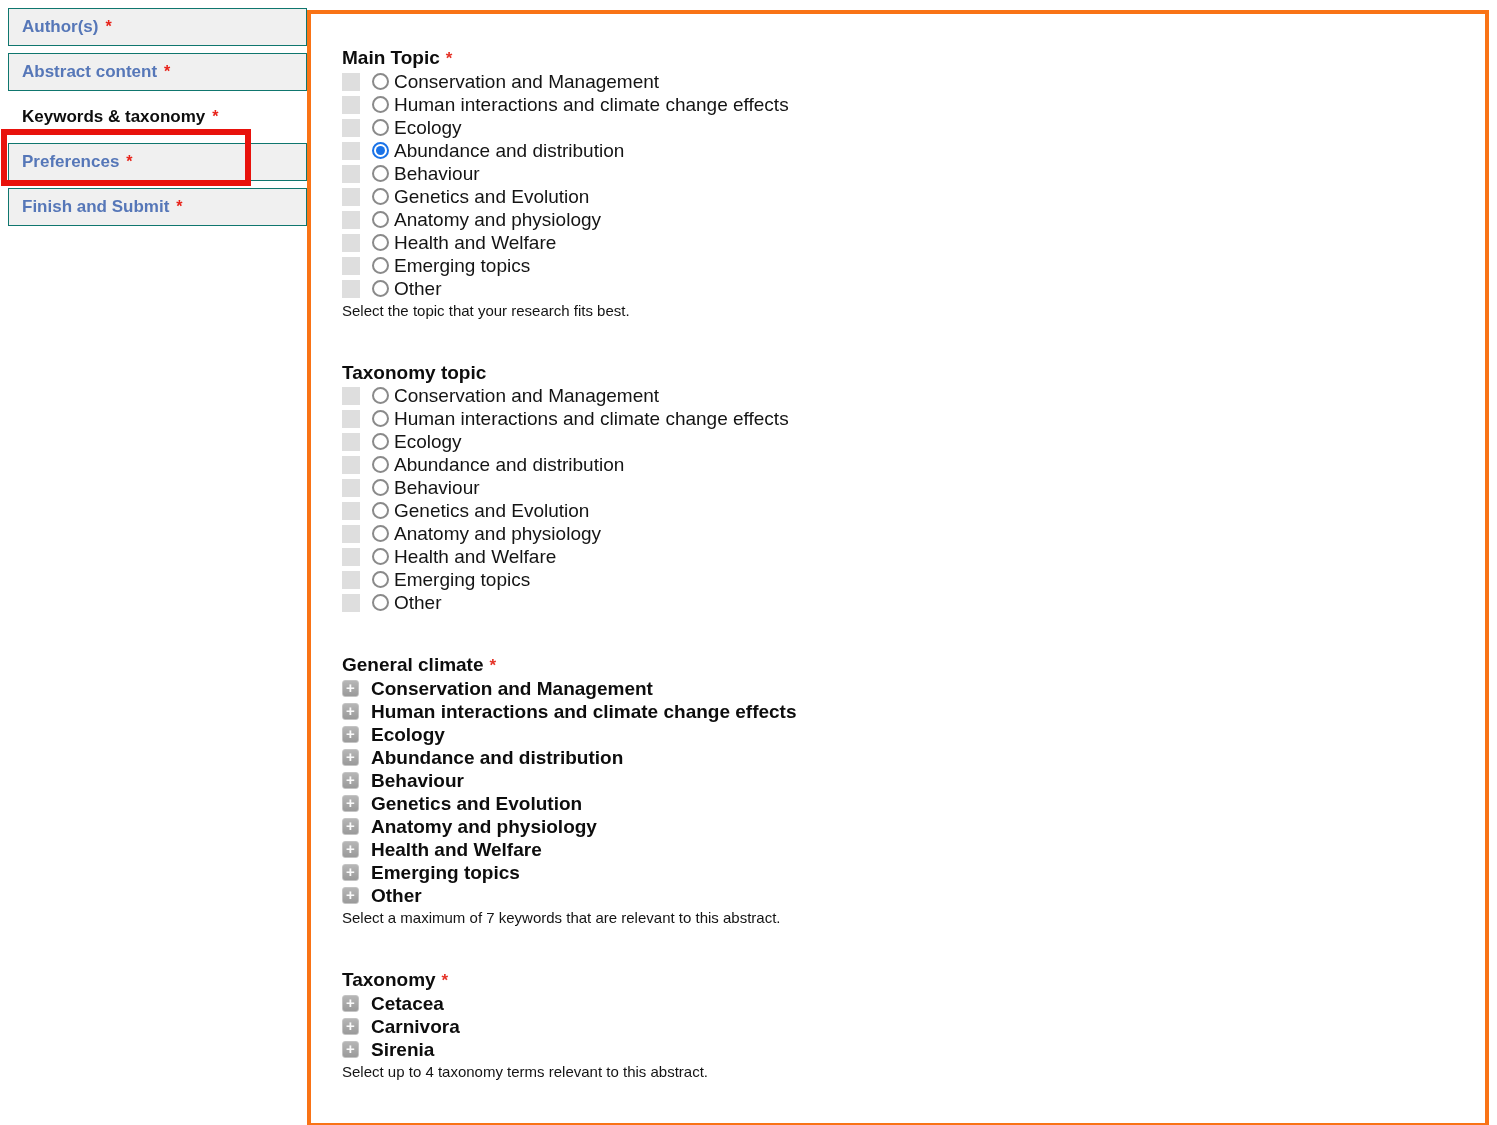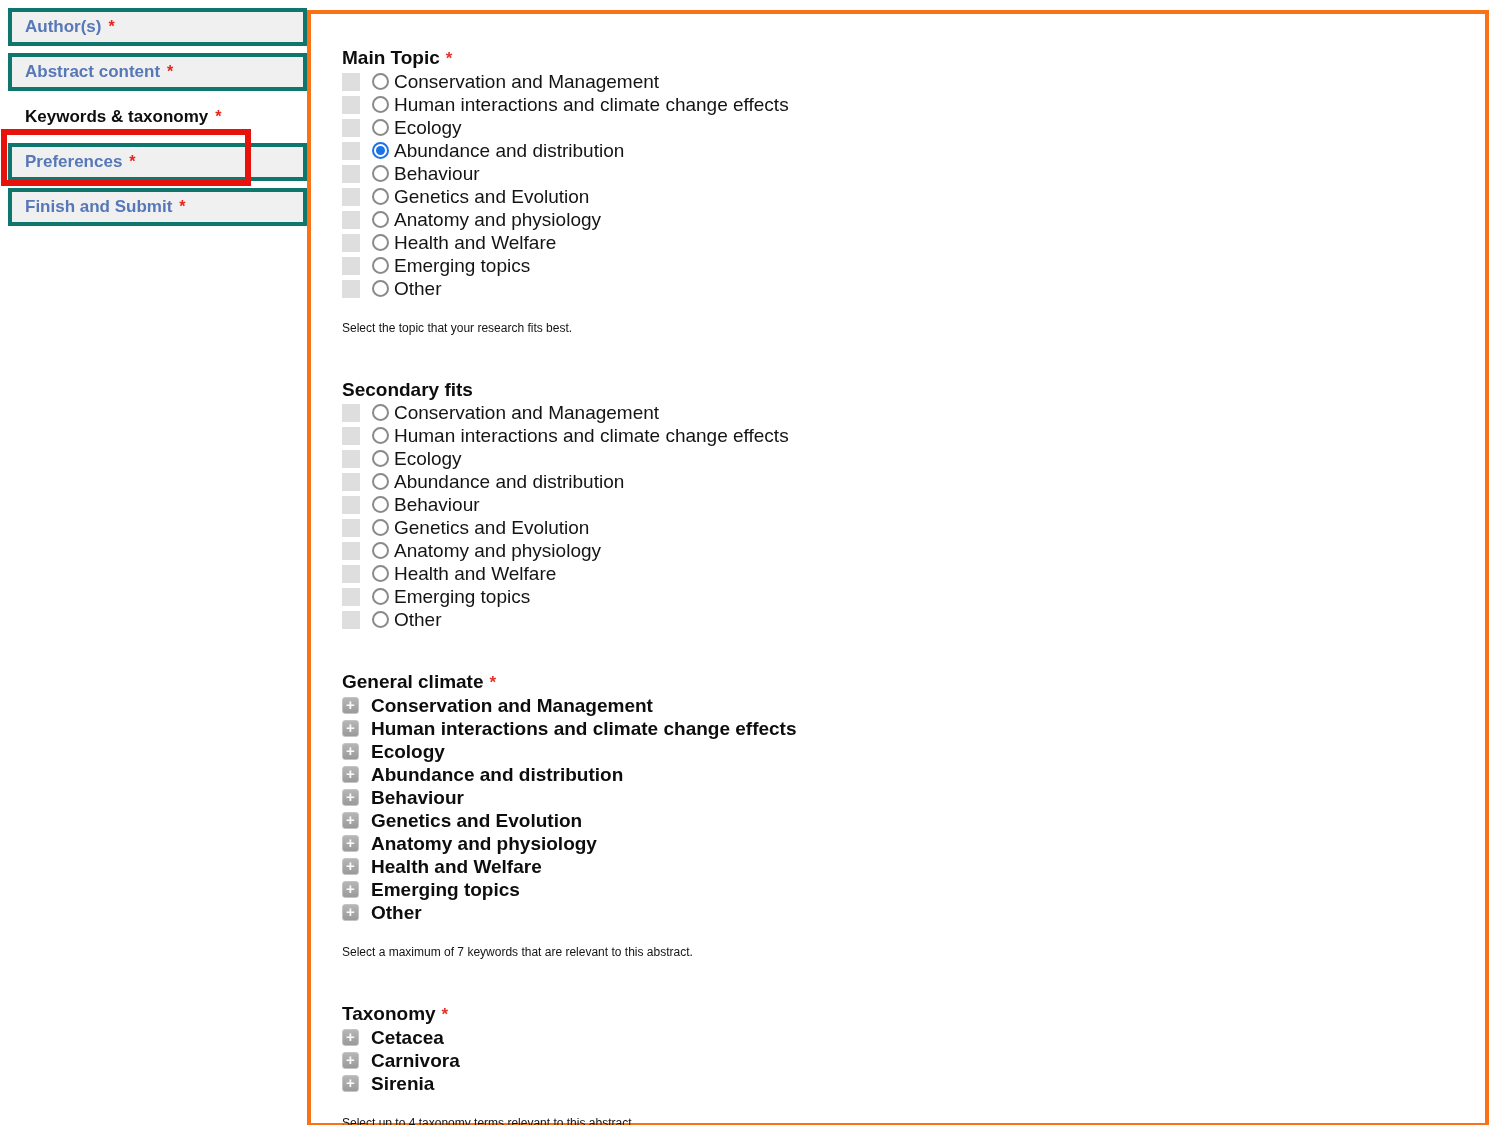--- a/index.html
+++ b/index.html
@@ -16,21 +16,21 @@
   
   .sidebar {
     position: absolute;
     left: 8px; top: 8px;
     width: 299px;
   }
   .tab {
     height: 38px;
     margin-bottom: 7px;
     background: #f0f0f0;
-    border: 4px solid #0f766e;
+    border: 1px solid #0f766e;
     display: flex;
     align-items: center;
     padding-left: 13px;
     font-size: 17px;
     font-weight: bold;
     color: #5677b8;
     cursor: pointer;
   }
   .tab.active {
     background: #ffffff;
@@ -129,24 +129,23 @@
     border-radius: 3px;
     background: linear-gradient(#b6b6b6, #9a9a9a);
     color: #fafafa;
     font-size: 15px;
     font-weight: bold;
     line-height: 14px;
     text-align: center;
     cursor: pointer;
   }
   .help {
-    font-size: 12px;
+    font-size: 15px;
     line-height: 22px;
     color: #141414;
-    margin-top: 17px;
   }
 </style>
 </head>
 <body>
 
 <nav class="sidebar" id="sidebar">
     <div class="tab">
       <span>Author(s)</span>
       <span class="req">*</span>
     </div>
@@ -219,21 +218,21 @@
         <span>Emerging topics</span>
       </div>
       <div class="opt-row">
         <span class="ph-square"></span>
         <span class="radio"></span>
         <span>Other</span>
       </div>
       <div class="help">Select the topic that your research fits best.</div>
     </section>
     <section class="section">
-      <div class="sec-title"><span>Secondary fits</span></div>
+      <div class="sec-title"><span>Taxonomy topic</span></div>
       <div class="opt-row">
         <span class="ph-square"></span>
         <span class="radio"></span>
         <span>Conservation and Management</span>
       </div>
       <div class="opt-row">
         <span class="ph-square"></span>
         <span class="radio"></span>
         <span>Human interactions and climate change effects</span>
       </div>

